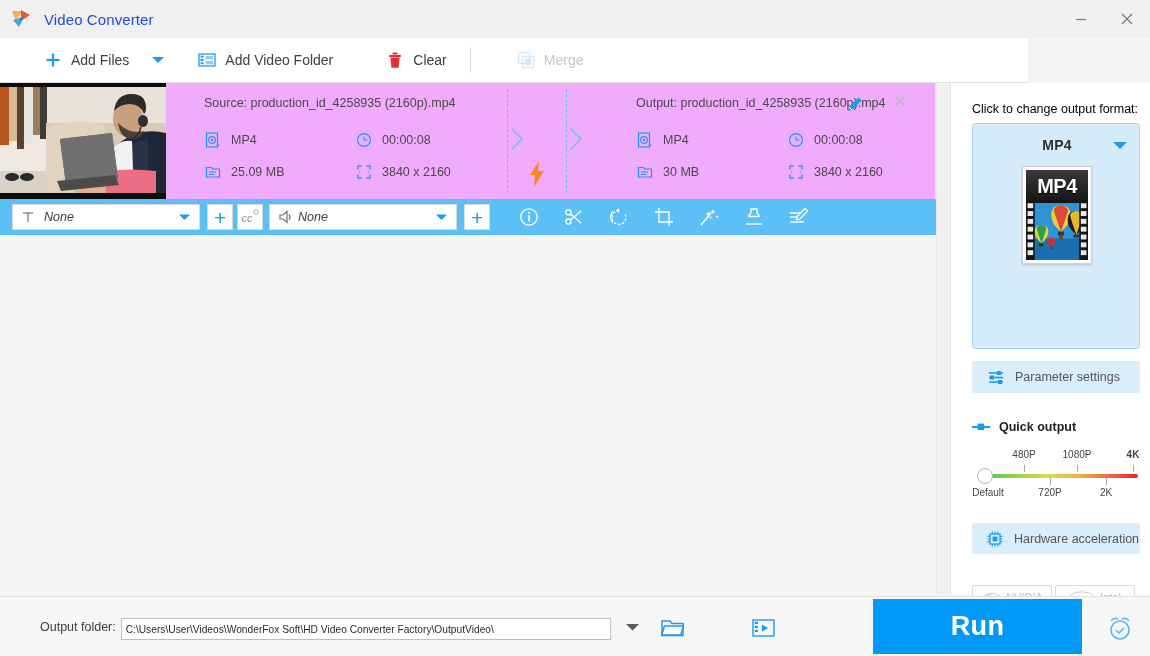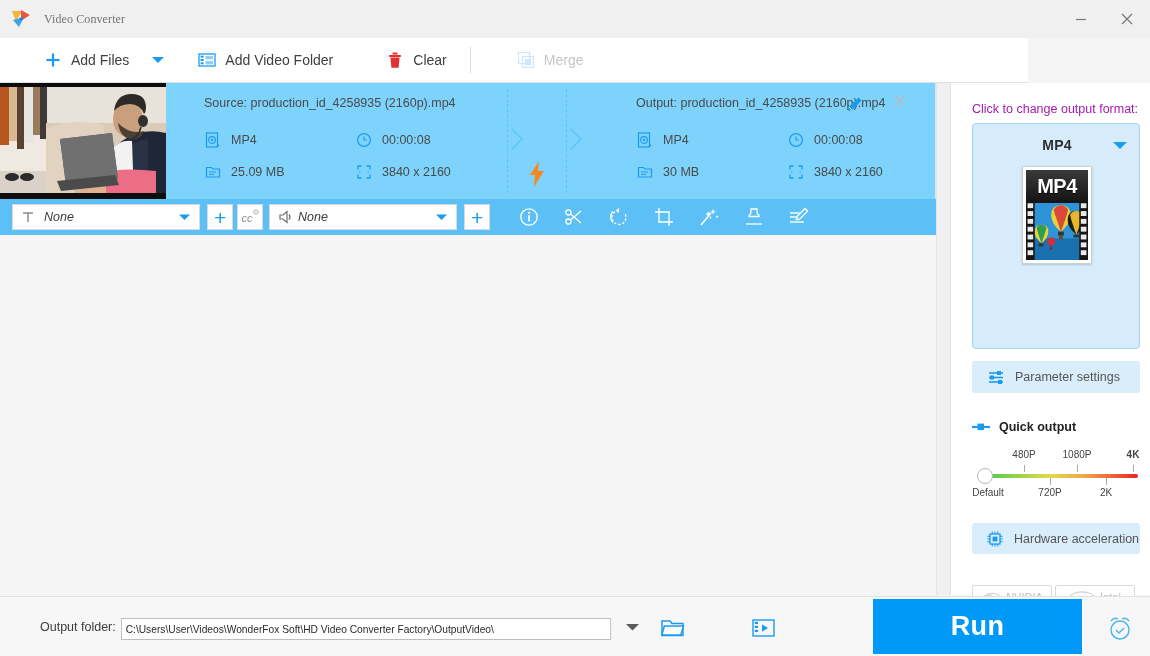--- a/index.html
+++ b/index.html
@@ -12,21 +12,21 @@
   #app { position: relative; width: 1150px; height: 656px; background: #f5f5f5; }
 
   
   .titlebar {
     position: absolute; left: 0; top: 0; width: 1150px; height: 38px;
     background: #f0f0f0;
     display: flex; align-items: center;
   }
   .app-logo { width: 22px; height: 22px; margin-left: 10px; position: relative; }
   .app-title {
-    margin-left: 12px; font-size: 12px; color: #737373; letter-spacing: .1px; font-family: Liberation Serif, serif;
+    margin-left: 12px; font-size: 15px; color: #1d4ed8; letter-spacing: .1px;
   }
   .wincontrols { position: absolute; right: 0; top: 0; height: 38px; display: flex; }
   .winbtn {
     width: 46px; height: 38px; display: flex; align-items: center; justify-content: center;
     color: #7a7a7a;
   }
 
   
   .toolbar {
     position: absolute; left: 0; top: 38px; width: 1028px; height: 45px;
@@ -42,21 +42,21 @@
   .tb-caret { padding: 0 14px; display:flex; align-items:center; height:44px; }
   .tb-sep { width: 1px; height: 26px; background: #dcdcdc; margin: 0 14px; }
 
   
   .filelist {
     position: absolute; left: 0; top: 83px; width: 950px; height: 512px;
     background: #f5f5f5; overflow: hidden;
   }
   .file-card {
     position: absolute; left: 0; top: 0; width: 936px; height: 152px;
-    background: #7dd3fc; border: 1px solid #dfe6ea; border-left: none; border-top: none;
+    background: #f0abfc; border: 1px solid #dfe6ea; border-left: none; border-top: none;
   }
   .thumb {
     position: absolute; left: 0; top: 0; width: 166px; height: 116px;
     background: #1b1b1b; overflow: hidden;
   }
   .thumb .scene { position: absolute; inset: 0; }
   .card-body { position: absolute; left: 166px; top: 0; right: 0; height: 116px; }
 
   .src-pane { position: absolute; left: 0; top: 0; width: 340px; height: 116px; }
   .out-pane { position: absolute; left: 432px; top: 0; right: 0; height: 116px; }
@@ -104,21 +104,21 @@
     position: absolute; left: 936px; top: 83px; width: 14px; height: 512px;
     background: #f0f0f0; border-left: 1px solid #e4e4e4;
   }
 
   
   .rightpanel {
     position: absolute; left: 950px; top: 83px; width: 200px; height: 512px;
     background: #ffffff; border-left: 1px solid #e4e4e4;
   }
   .rp-label {
-    position: absolute; left: 21px; top: 19px; font-size: 12.5px; color: #a21caf;
+    position: absolute; left: 21px; top: 19px; font-size: 12.5px; color: #000000;
     white-space: nowrap;
   }
   .fmt-box {
     position: absolute; left: 21px; top: 40px; width: 168px; height: 226px;
     background: #d6ecfa; border: 1px solid #9fd5f2; border-radius: 4px;
   }
   .fmt-name {
     position: absolute; top: 13px; left: 0; width: 168px; text-align: center;
     font-size: 14px; color: #2e2e2e; font-weight: bold; letter-spacing: .2px;
   }

